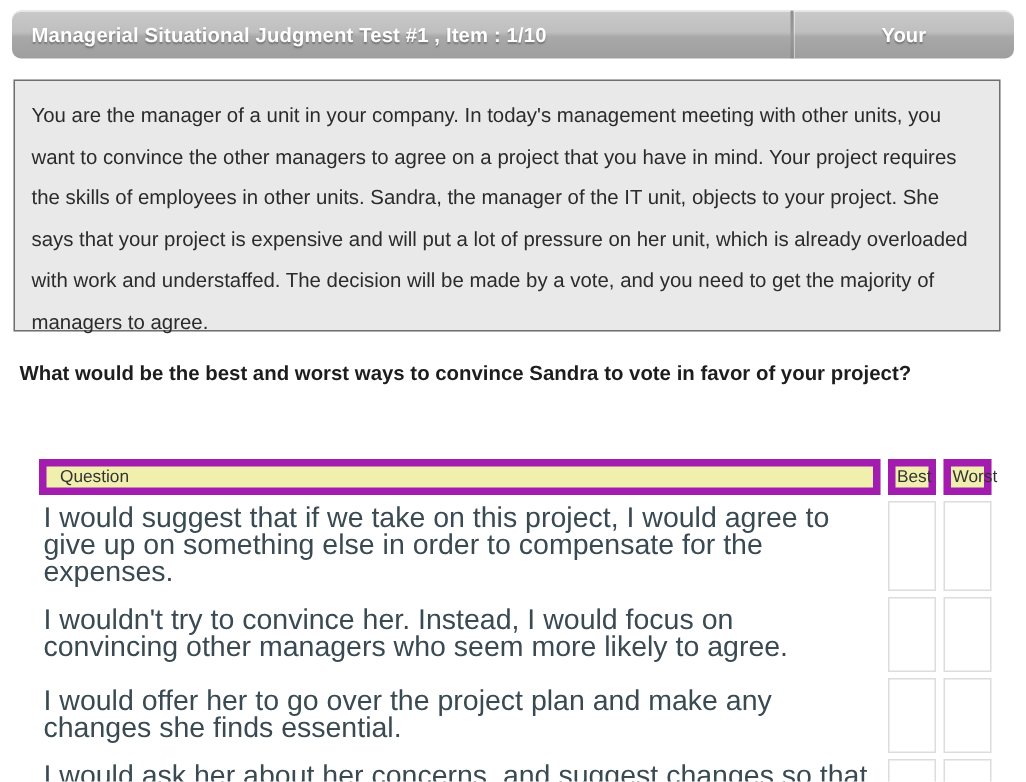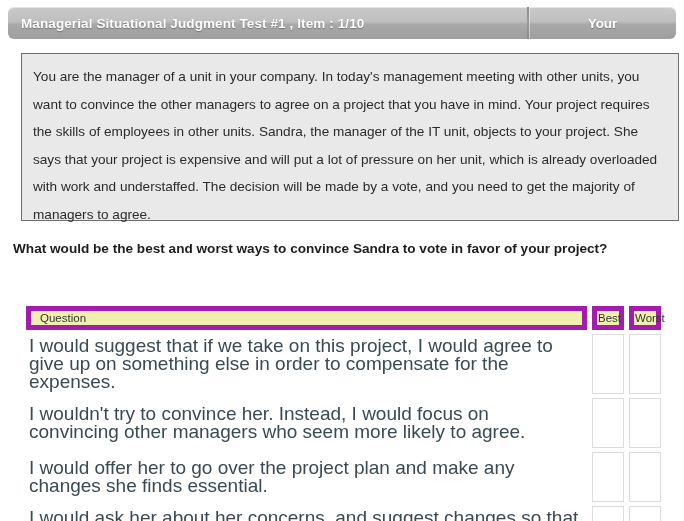--- a/index.html
+++ b/index.html
@@ -61,21 +61,21 @@
     color: #ffffff;
     font-size: 13.5px;
     font-weight: bold;
     text-shadow: 0 1px 1px rgba(90,90,90,0.65);
     cursor: pointer;
   }
 
   
   .scenario {
     position: absolute;
-    left: 21px;
+    left: 9px;
     top: 53px;
     width: 658px;
     height: 168px;
     box-sizing: border-box;
     border: 1px solid #6f6f6f;
     background: #e9e9e9;
     padding: 9px 12px 9px 11px;
   }
   .scenario-text {
     font-size: 13.6px;

